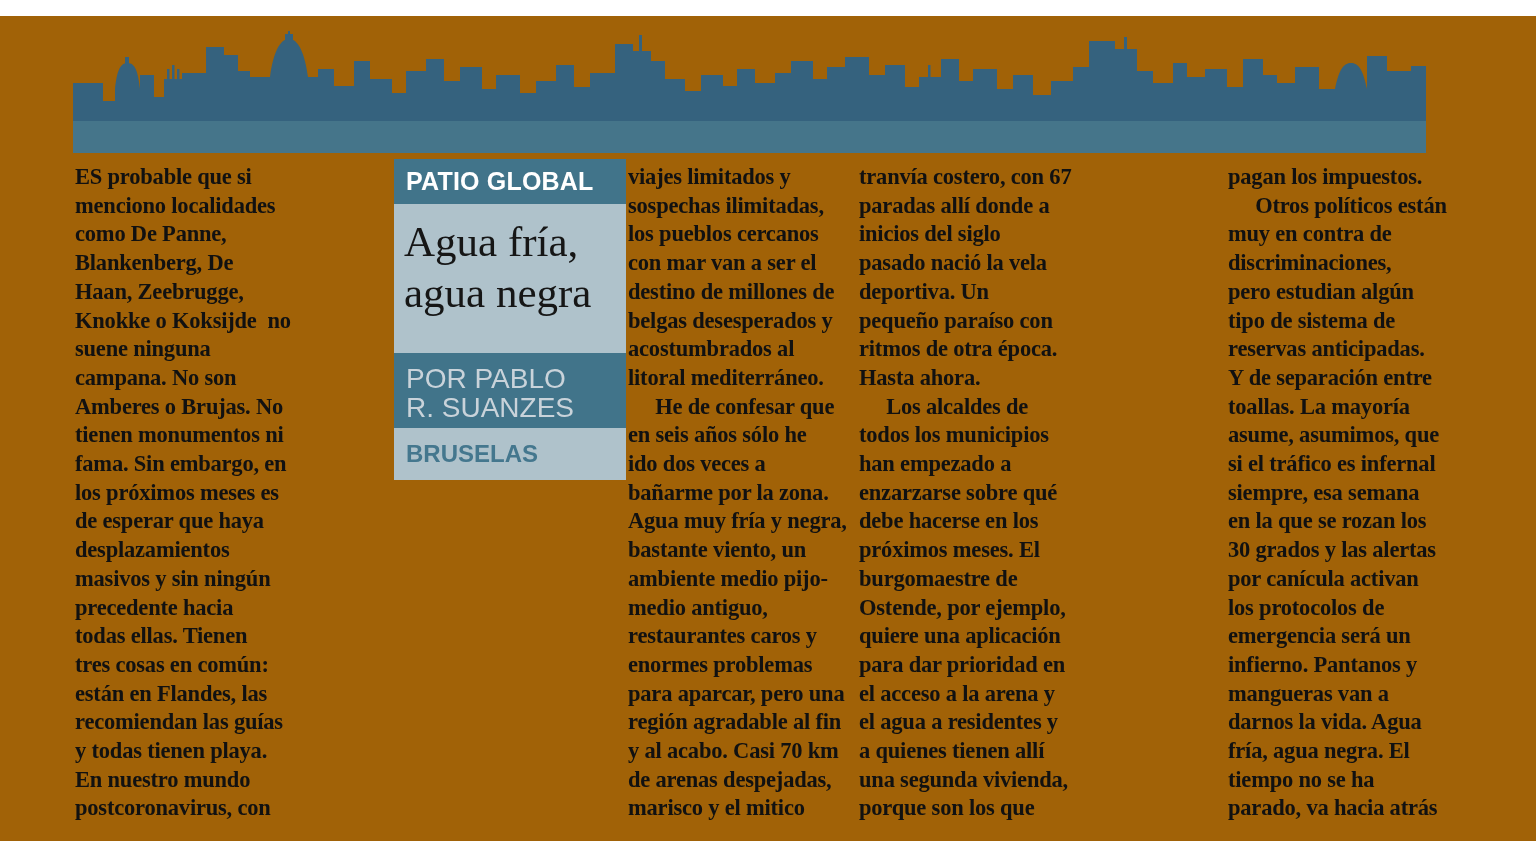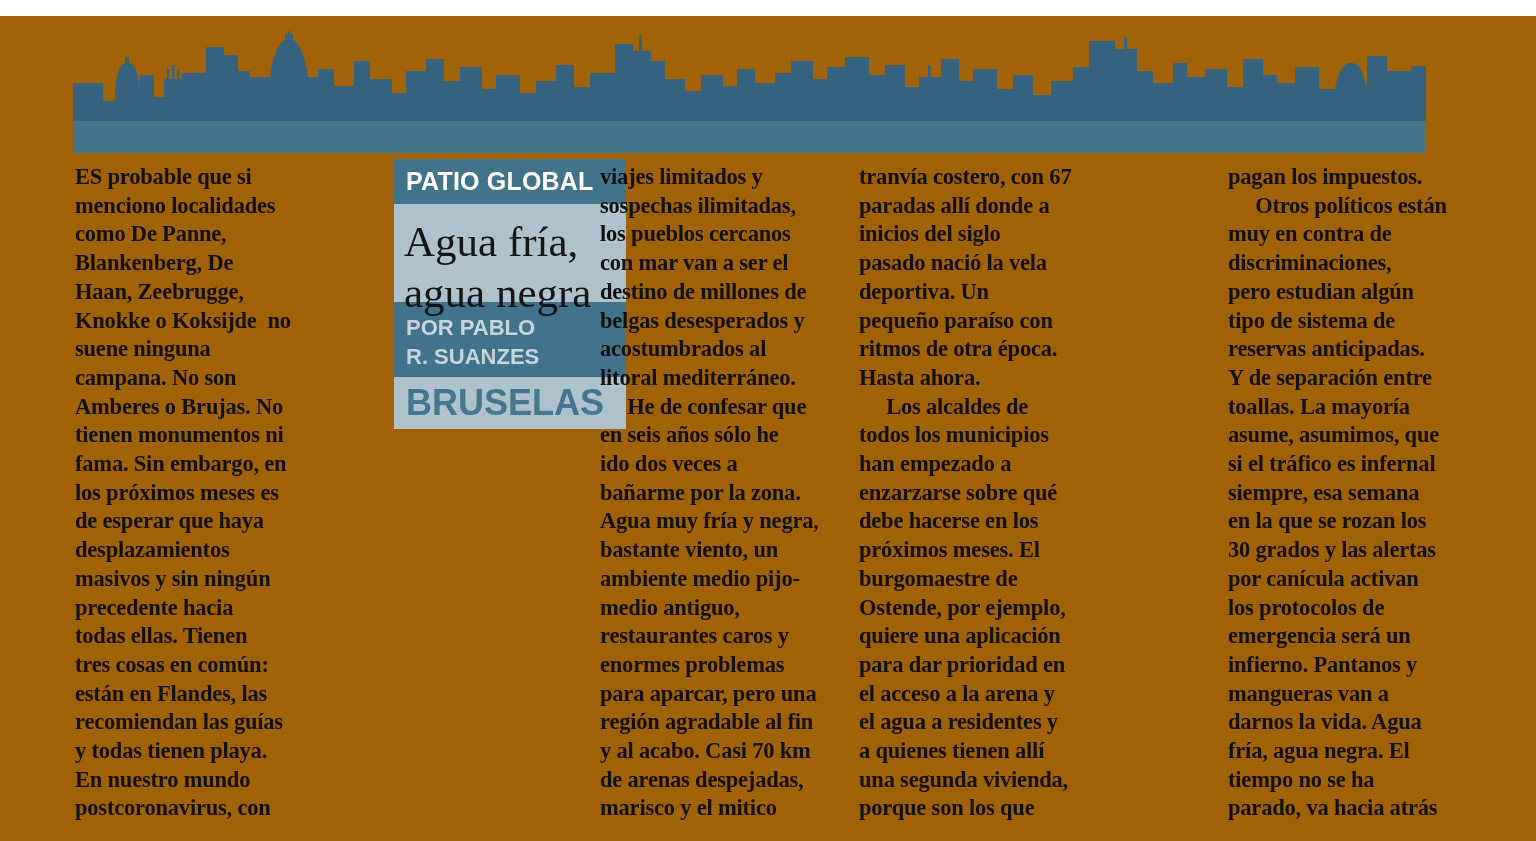--- a/index.html
+++ b/index.html
@@ -21,56 +21,56 @@
     position:absolute;top:147px;
     white-space:pre;
     font-family:"Liberation Serif", serif;
     font-weight:bold;
     font-size:22.5px;
     line-height:28.7px;
     letter-spacing:-0.2px;
     color:#111111;
   }
   .col1{left:75px;}
-  .col3{left:600px;}
+  .col3{left:628px;}
   .col4{left:859px;}
   .col5{left:1228px;}
   
   .headline-box{
     position:absolute;left:358px;top:143px;width:232px;padding-left:36px;
   }
   .kicker{
     background:#41748A;color:#ffffff;
     height:45px;box-sizing:border-box;
     font-family:"Liberation Sans", sans-serif;
     font-weight:bold;font-size:25px;line-height:45px;
     letter-spacing:0.2px;
     padding-left:12px;
   }
   .title{
     background:#AFC2CB;color:#161616;
-    margin:0;height:98px;box-sizing:border-box;
+    margin:0;height:149px;box-sizing:border-box;
     font-family:"Liberation Serif", serif;
     font-weight:normal;font-size:43px;line-height:51px;
     white-space:pre;
     padding:12px 0 0 10px;
   }
   .byline{
     background:#41748A;color:#C9D3DA;
     height:75px;box-sizing:border-box;
     font-family:"Liberation Sans", sans-serif;
-    font-weight:bold;font-size:22px;line-height:29px;
+    font-weight:normal;font-size:28px;line-height:29px;
     white-space:pre;
     padding:11px 0 0 12px;
   }
   .location{
     background:#AFC2CB;color:#44778E;
     height:52px;box-sizing:border-box;
     font-family:"Liberation Sans", sans-serif;
-    font-weight:bold;font-size:36px;line-height:52px;
+    font-weight:bold;font-size:24px;line-height:52px;
     padding-left:12px;
   }
 </style>
 </head>
 <body>
 
 <div class="page">
 
   <div class="skyline">
     <svg width="1353" height="122" viewBox="0 0 1353 122" xmlns="http://www.w3.org/2000/svg">

